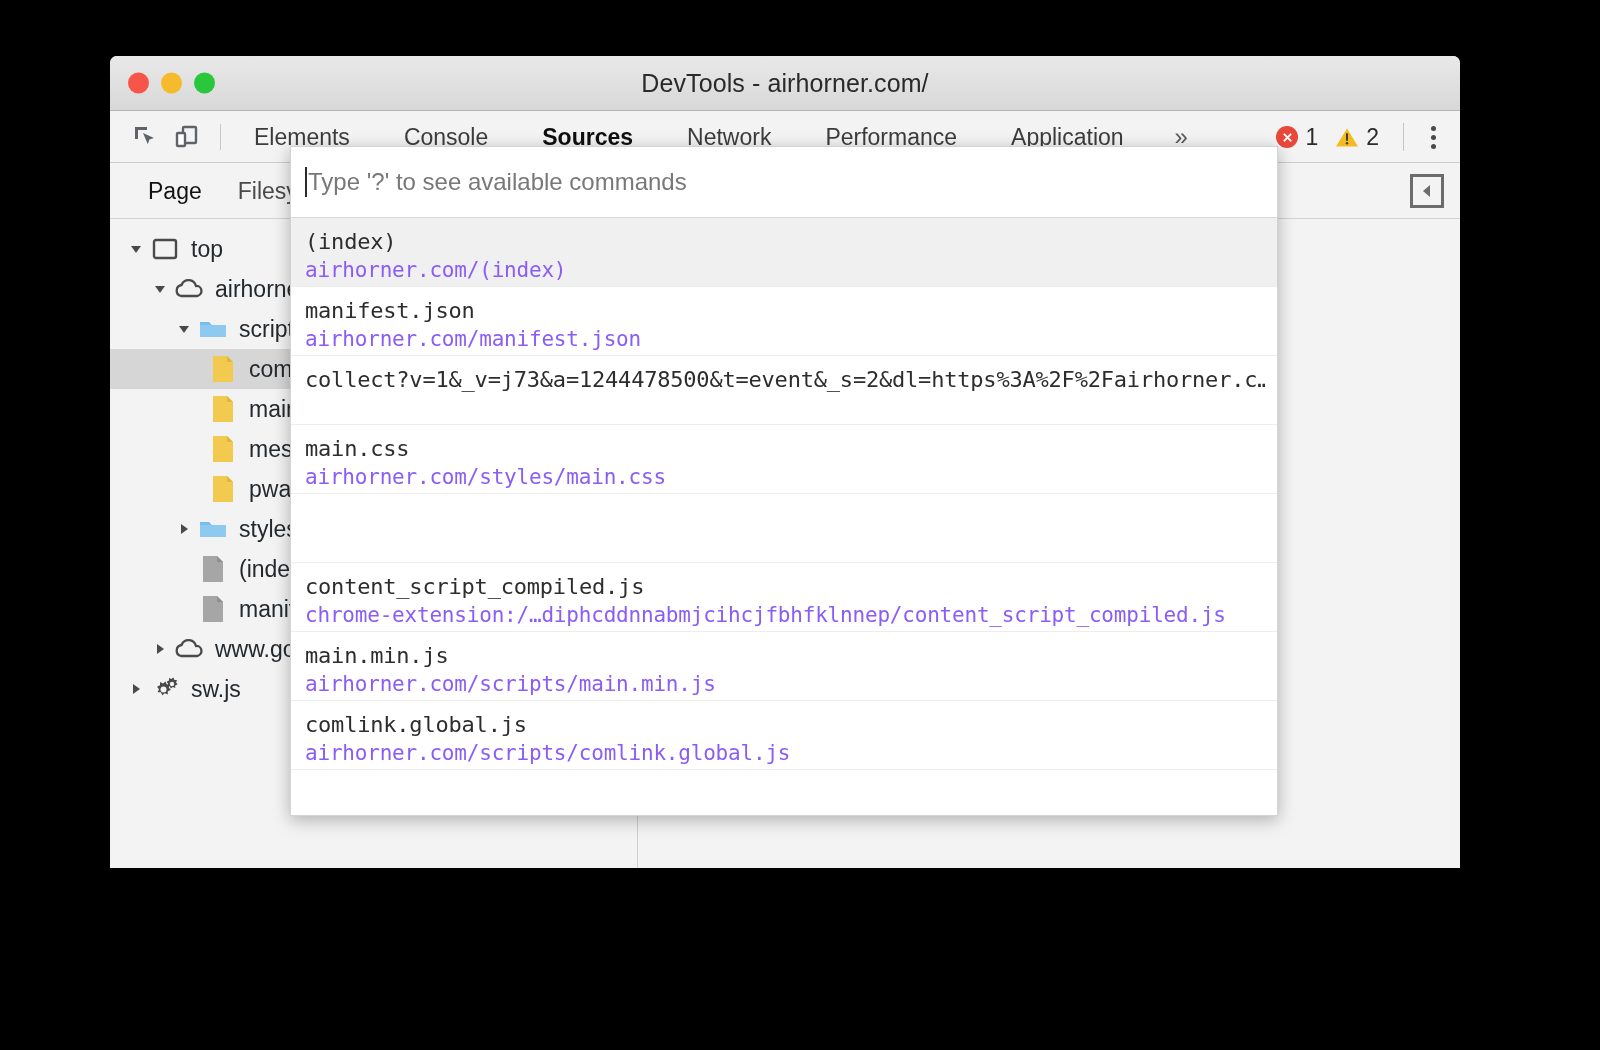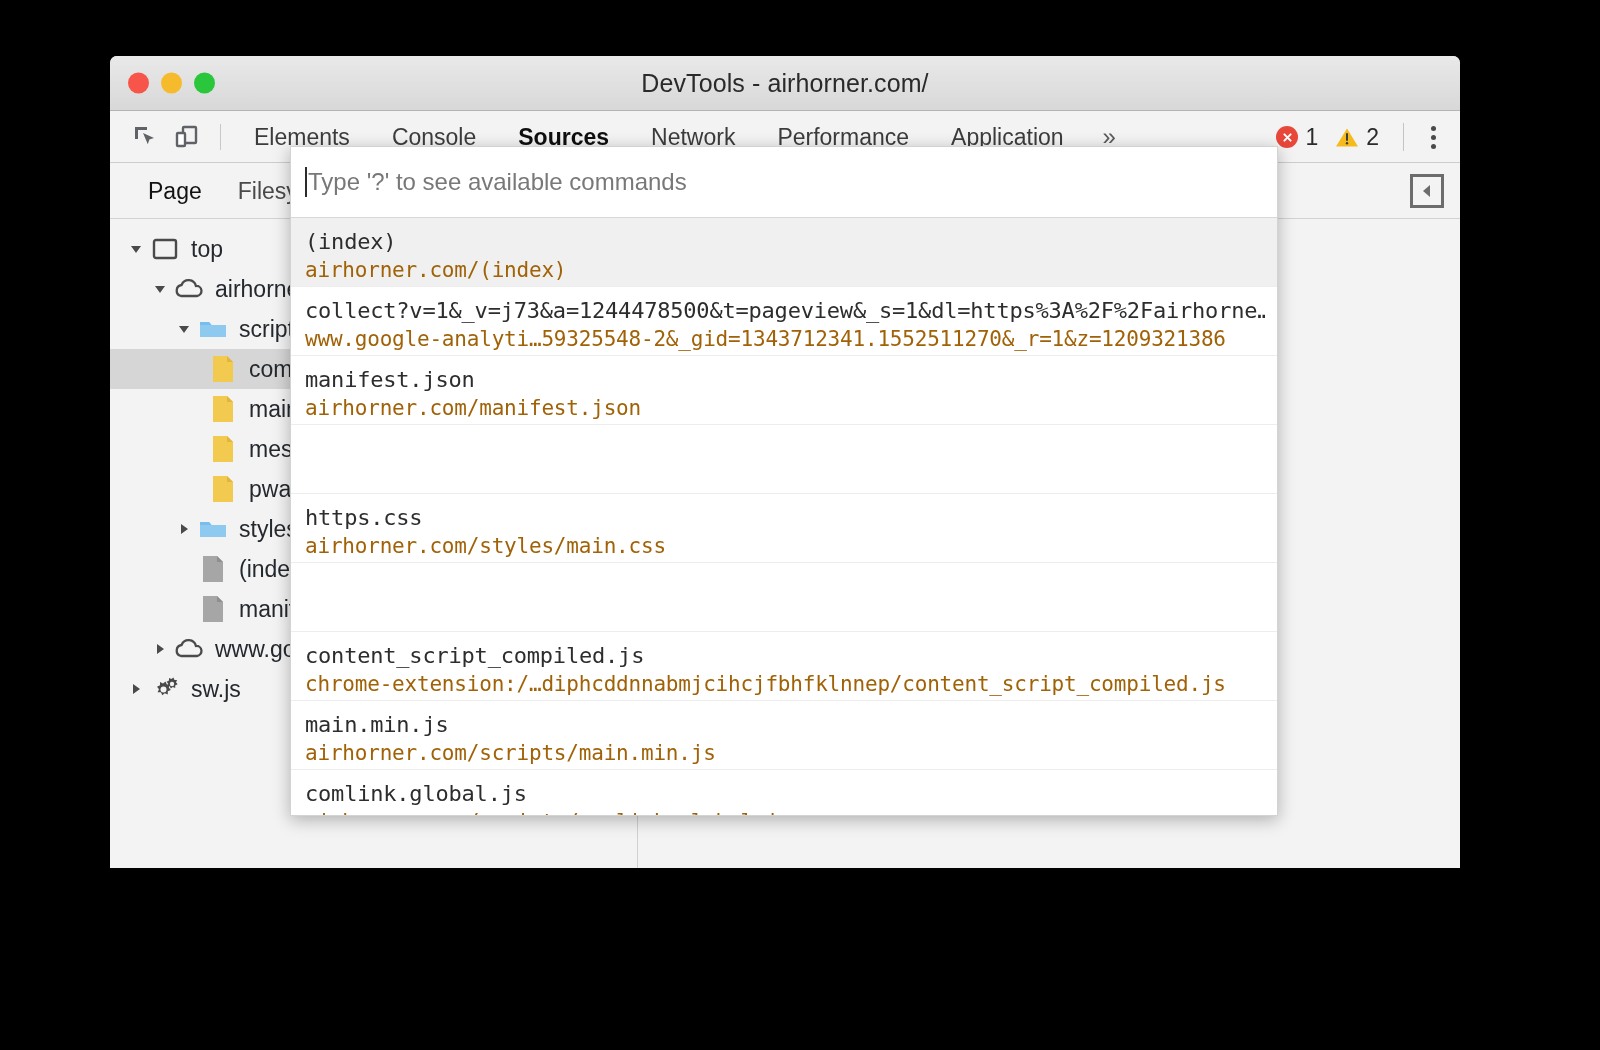--- a/index.html
+++ b/index.html
@@ -87,21 +87,21 @@
   }
   .tb-sep {
     width: 1px;
     height: 26px;
     background: #c8c8c8;
     margin: 0 12px 0 10px;
   }
   .tabs {
     display: flex;
     align-items: center;
-    gap: 0px;
+    gap: 12px;
   }
   .tab {
     font-size: 23px;
     color: #3c3c3c;
     padding: 0 21px;
     line-height: 50px;
     white-space: nowrap;
   }
   .tab.active {
     color: #0f0f0f;
@@ -304,21 +304,21 @@
     font-size: 22px;
     color: #2d2d2d;
     white-space: nowrap;
     overflow: hidden;
     line-height: 27px;
     letter-spacing: -0.2px;
   }
   .r-sub {
     font-family: "DejaVu Sans Mono", monospace;
     font-size: 21px;
-    color: #a16207;
+    color: #8b5cf6;
     white-space: nowrap;
     overflow: hidden;
     line-height: 30px;
     letter-spacing: -0.2px;
   }
 </style>
 </head>
 <body>
 
 <div id="root">
@@ -568,35 +568,32 @@
       <input class="palette-input" type="text" value="" placeholder="Type '?' to see available commands" style="">
     </div>
 
     <div class="results">
 
       <div class="result-row selected">
         <div class="r-title">(index)</div>
         <div class="r-sub">airhorner.com/(index)</div>
       </div>
 
-      <div class="result-row">
-        <div class="r-title">collect?v=1&amp;_v=j73&amp;a=1244478500&amp;t=pageview&amp;_s=1&amp;dl=https%3A%2F%2Fairhorne…</div>
-        <div class="r-sub">www.google-analyti…59325548-2&amp;_gid=1343712341.1552511270&amp;_r=1&amp;z=1209321386</div>
-      </div>
 
       <div class="result-row">
         <div class="r-title">manifest.json</div>
         <div class="r-sub">airhorner.com/manifest.json</div>
       </div>
 
       <div class="result-row">
+        <div class="r-title">collect?v=1&amp;_v=j73&amp;a=1244478500&amp;t=event&amp;_s=2&amp;dl=https%3A%2F%2Fairhorner.c…</div>
       </div>
 
       <div class="result-row">
-        <div class="r-title">https.css</div>
+        <div class="r-title">main.css</div>
         <div class="r-sub">airhorner.com/styles/main.css</div>
       </div>
 
       <div class="result-row">
       </div>
 
       <div class="result-row">
         <div class="r-title">content_script_compiled.js</div>
         <div class="r-sub">chrome-extension:/…diphcddnnabmjcihcjfbhfklnnep/content_script_compiled.js</div>
       </div>

